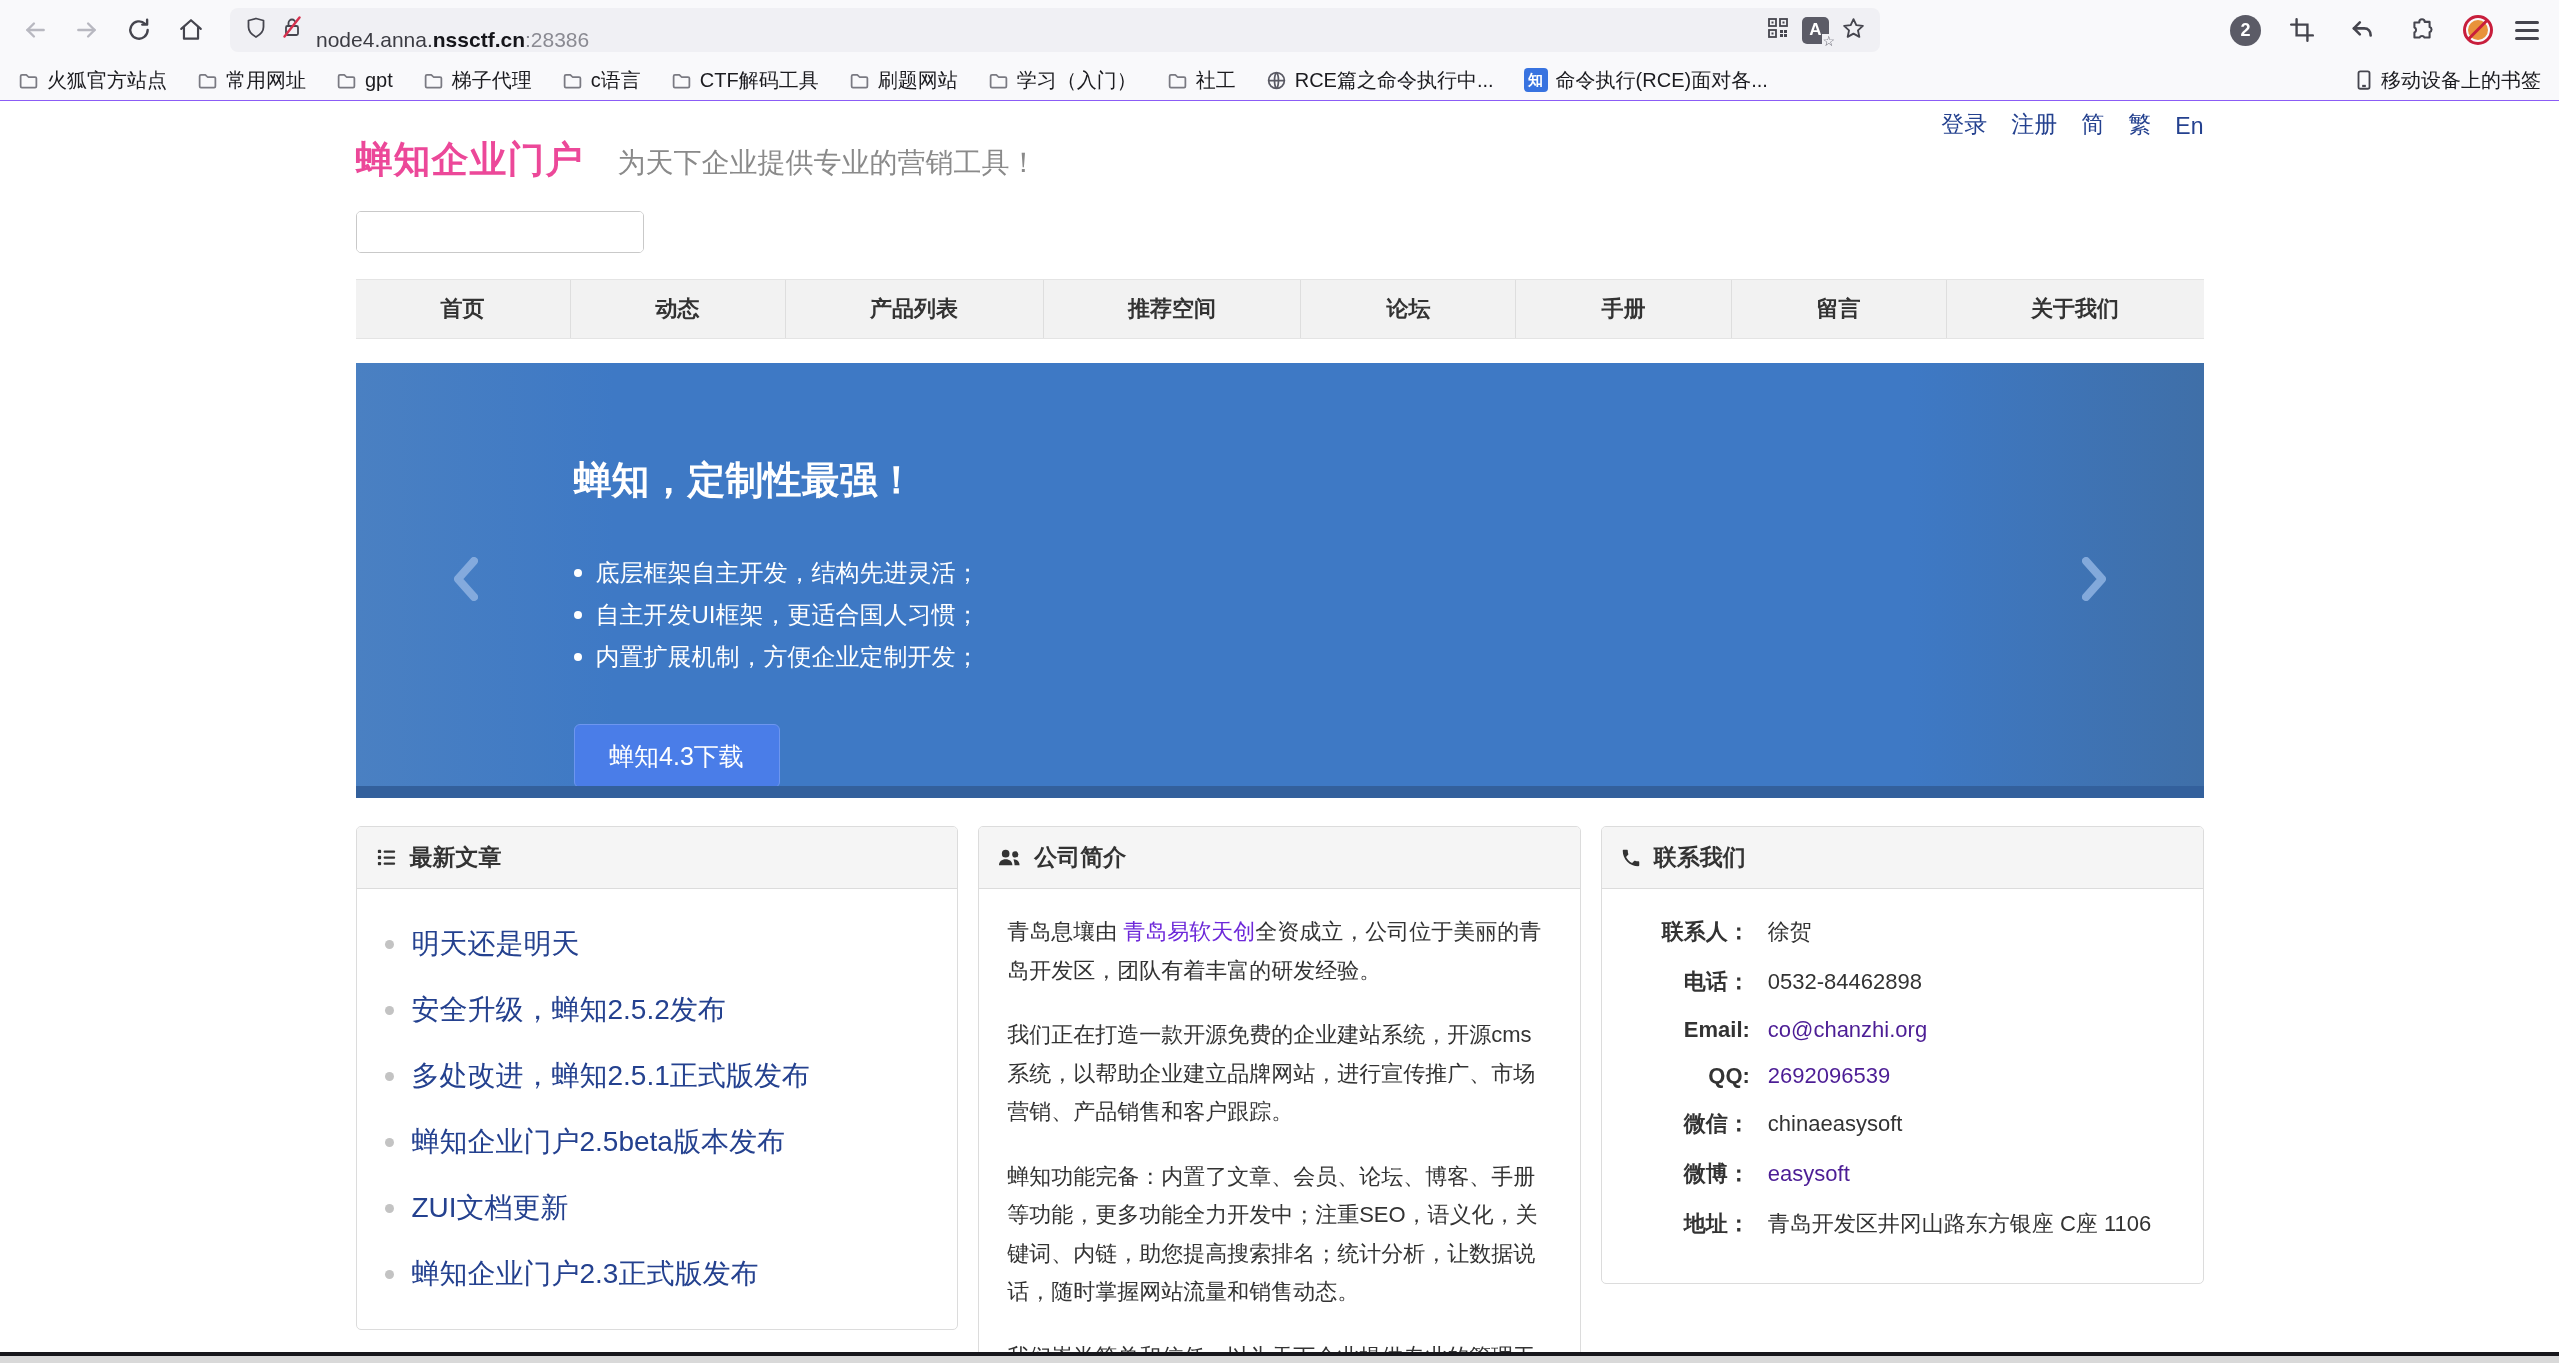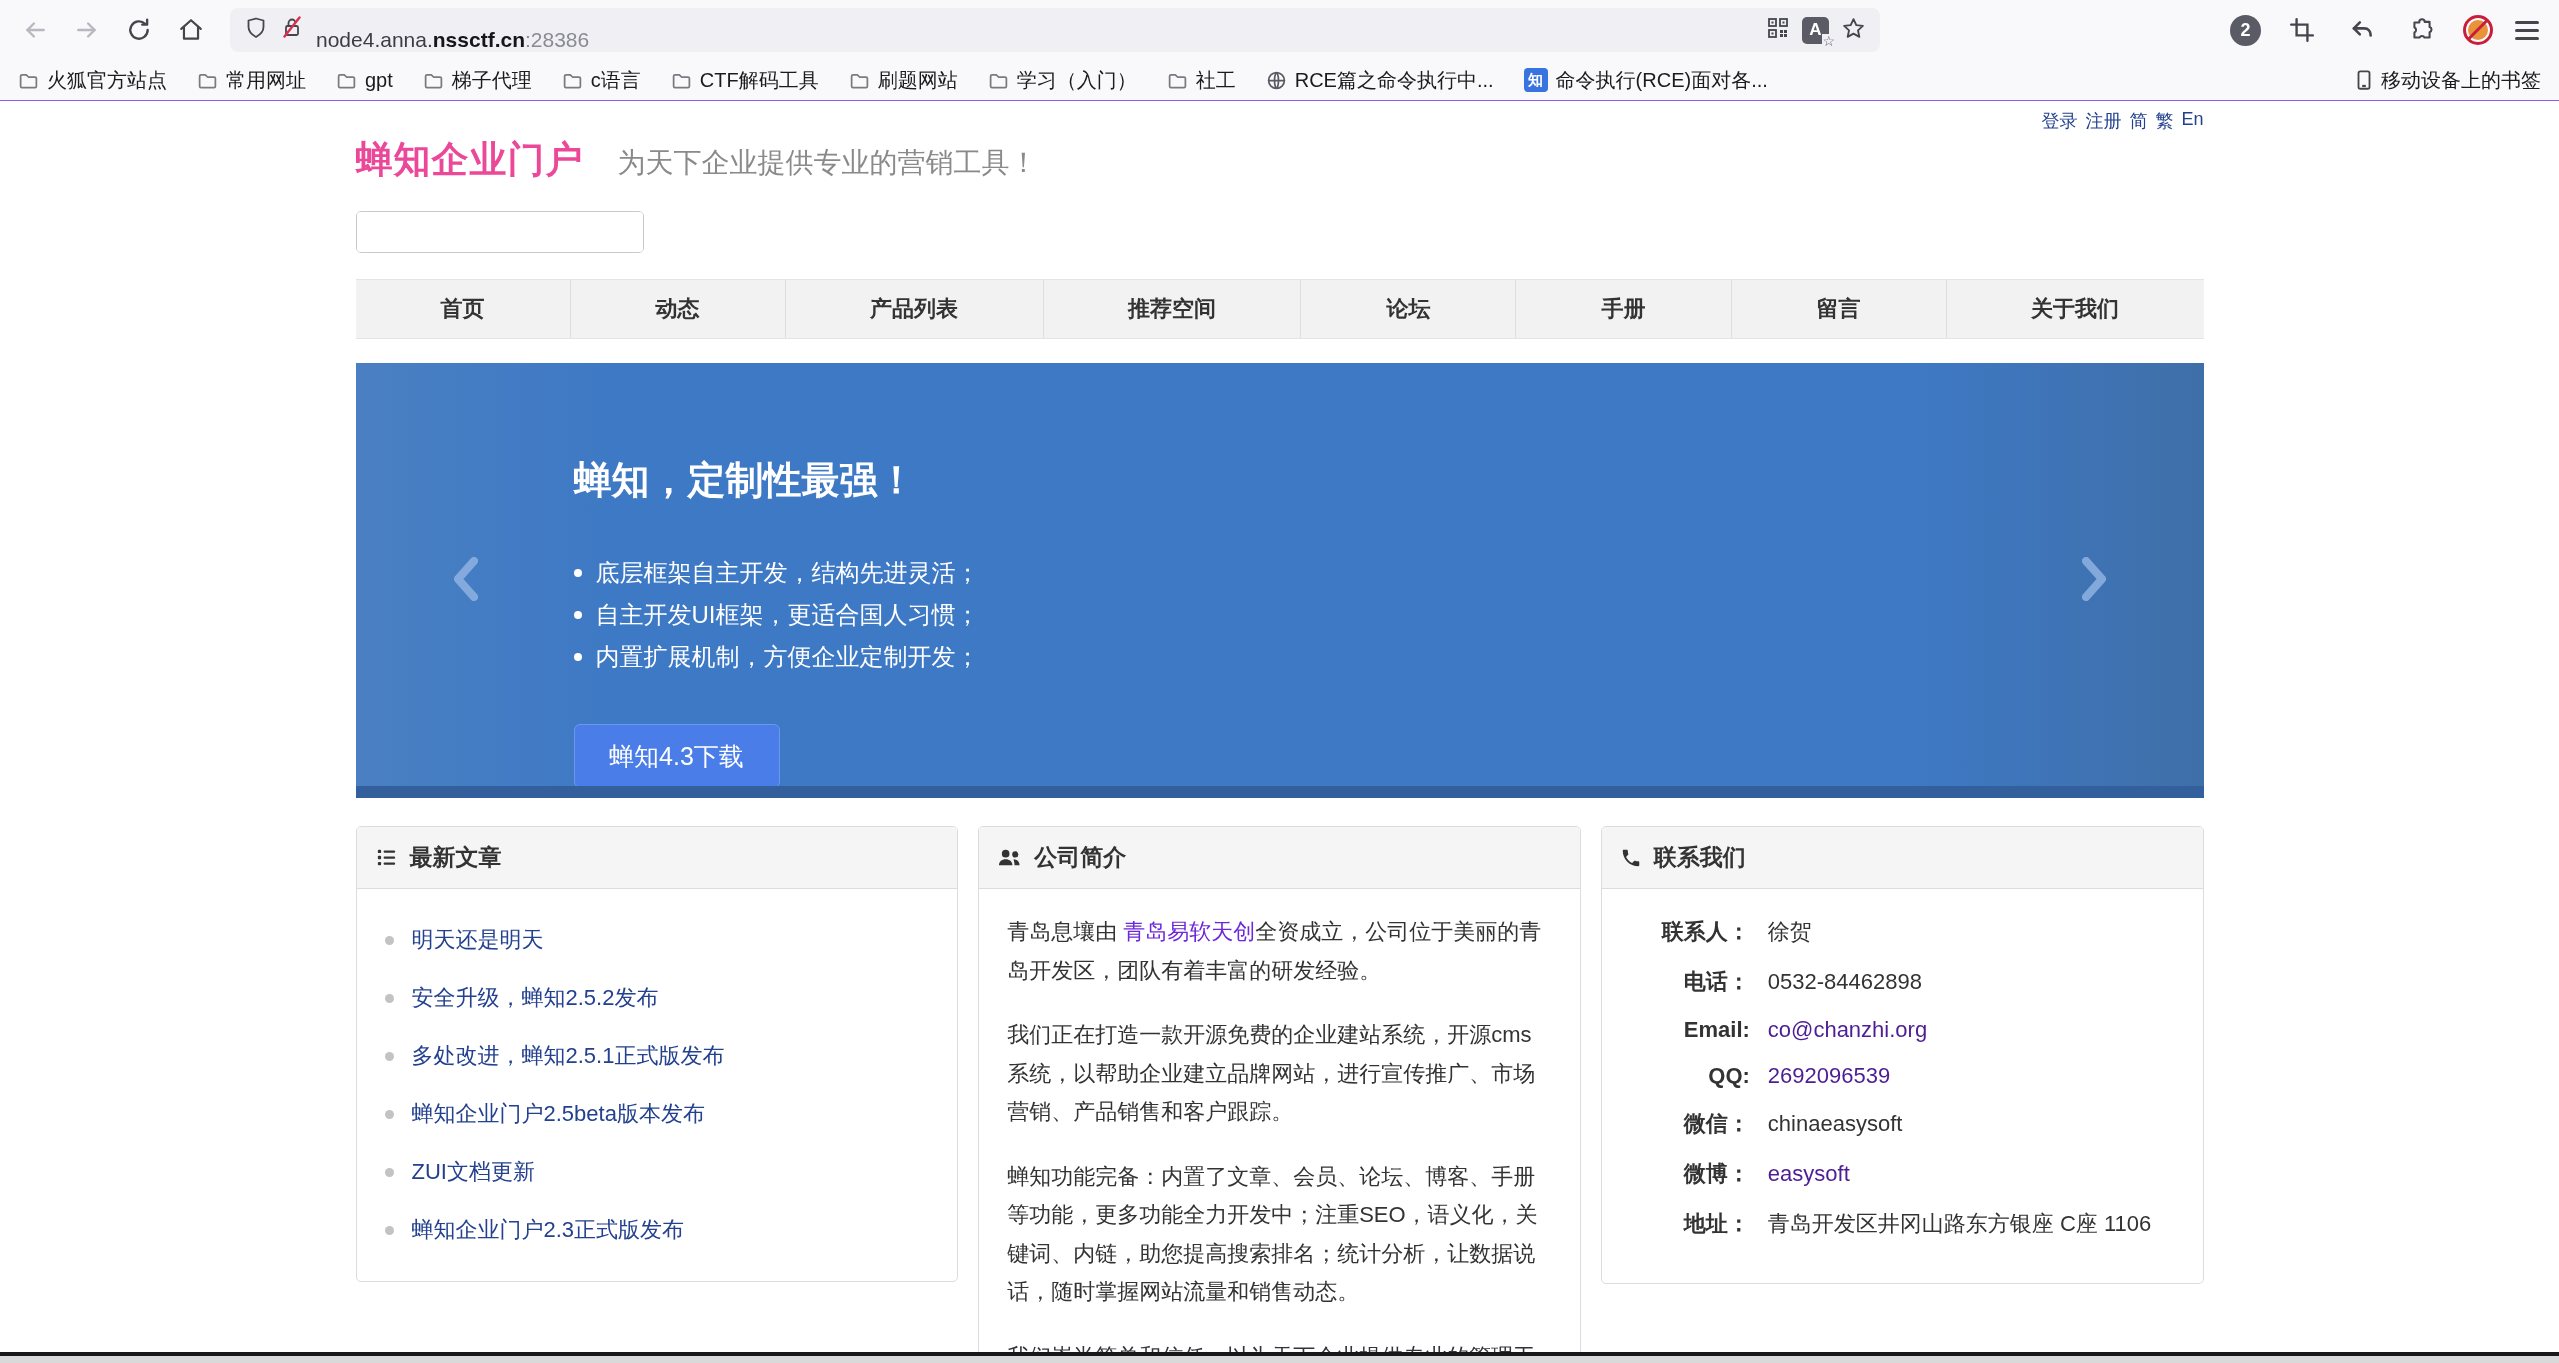--- a/index.html
+++ b/index.html
@@ -51,21 +51,21 @@
     font-size: 15px; display: flex; align-items: center; justify-content: center; font-weight: bold;
   }
   .bm-right { margin-left: auto; display: flex; align-items: center; gap: 6px; font-size: 20px; }
 
   
   .container { width: 1848px; margin: 0 auto; }
   .site-header { position: relative; padding-top: 34px; }
   .brand-row { display: flex; align-items: baseline; }
   .logo { font-size: 37px; font-weight: bold; color: #ec4899; letter-spacing: 1px; }
   .slogan { font-size: 28px; color: #8a8a8a; margin-left: 34px; }
-  .toplinks { position: absolute; top: 8px; right: 0; display: flex; gap: 8px; font-size: 18px; }
+  .toplinks { position: absolute; top: 8px; right: 0; display: flex; gap: 24px; font-size: 23px; align-items: flex-end; }
   .toplinks span { color: #24418f; cursor: pointer; }
 
   .searchbox {
     margin-top: 26px; width: 288px; height: 42px; border: 1px solid #c9c9c9; border-radius: 5px;
     display: flex; align-items: center; background: #fff; overflow: hidden;
   }
   .searchbox input { border: none; outline: none; flex: 1; height: 100%; font-size: 20px; padding: 0 12px; font-family: inherit; }
 
   .mainnav { margin-top: 26px; display: flex; background: #f2f2f2; border: 1px solid #e4e4e4; border-left: none; border-right: none; }
   .nav-item {
@@ -94,21 +94,21 @@
 
   .panels { margin-top: 28px; display: grid; grid-template-columns: 1fr 1fr 1fr; gap: 20px; align-items: start; padding-bottom: 10px; }
   .panel { border: 1px solid #dcdcdc; border-radius: 5px; background: #fff; overflow: hidden; }
   .panel-h {
     background: #f5f5f5; border-bottom: 1px solid #dcdcdc; padding: 15px 18px;
     font-size: 23px; font-weight: bold; color: #333; display: flex; align-items: center; gap: 12px;
   }
   .panel-h svg { display: block; }
 
   .article-list { list-style: none; padding: 22px 28px; }
-  .article-list li { display: flex; align-items: center; gap: 18px; padding: 14px 0; font-size: 22px; }
+  .article-list li { display: flex; align-items: center; gap: 18px; padding: 14px 0; font-size: 28px; }
   .article-list li::before { content: ""; width: 9px; height: 9px; border-radius: 50%; background: #c3c3c3; flex: 0 0 auto; }
   .article-list a { color: #24418f; text-decoration: none; cursor: pointer; }
 
   .about-body { padding: 24px 28px 28px; font-size: 22px; line-height: 1.75; color: #333; }
   .about-body p { margin-bottom: 26px; }
   .about-body p:last-child { margin-bottom: 0; }
   .inline-link { color: #6d28d9; cursor: pointer; }
 
   .contact-body { padding: 28px 20px 24px; }
   .contact-row { display: flex; margin-bottom: 20px; font-size: 22px; align-items: baseline; }

